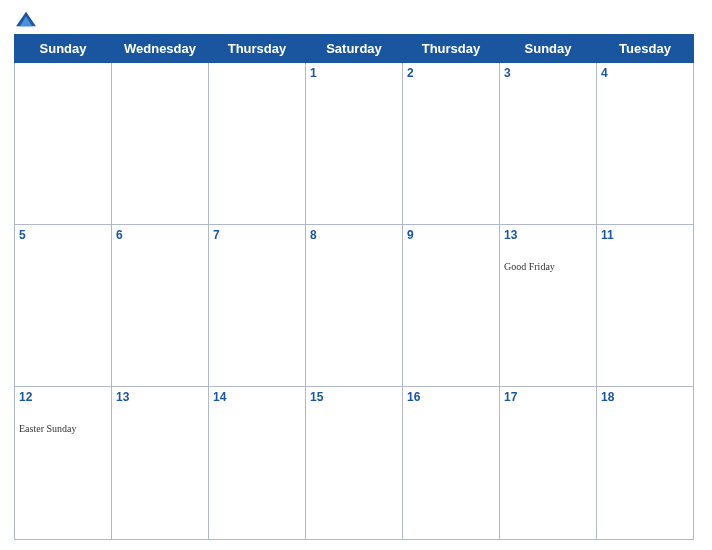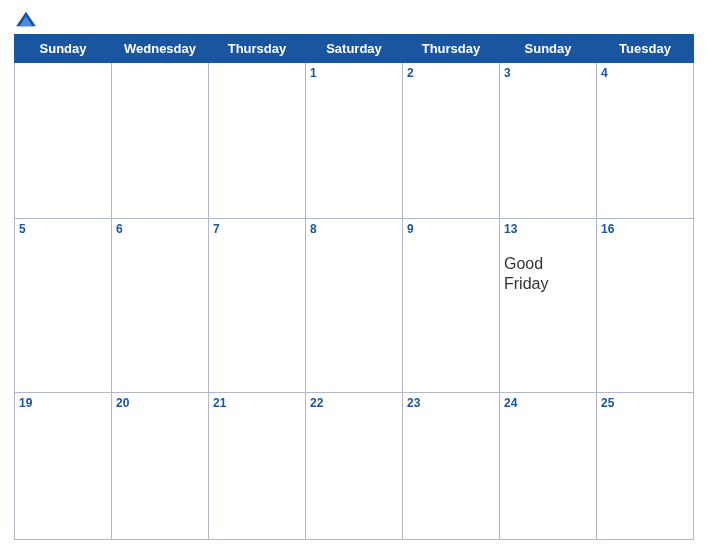--- a/index.html
+++ b/index.html
@@ -89,25 +89,26 @@
       width: calc(100% / 7);
       height: 72px;
     }
     .day-number {
       font-size: 12px;
       color: #1a56a0;
       font-weight: bold;
       display: block;
     }
     .day-event {
-      font-size: 16px;
+      font-size: 10px;
       color: #333;
       margin-top: 18px;
       display: block;
       line-height: 1.3;
+      font-family: Liberation Serif, serif;
     }
     .empty-cell {
       background: #fff;
     }
     tr:last-child td {
       height: 68px;
     }
   </style>
 </head>
 <body>
@@ -179,41 +180,42 @@
             <span class="day-number">8</span>
           </td>
           <td>
             <span class="day-number">9</span>
           </td>
           <td>
             <span class="day-number">13</span>
             <span class="day-event">Good Friday</span>
           </td>
           <td>
+            <span class="day-number">11</span>
+          </td>
+        </tr>
+        <tr>
+          <td>
+            <span class="day-number">12</span>
+            <span class="day-event">Easter Sunday</span>
+          </td>
+          <td>
+            <span class="day-number">13</span>
+          </td>
+          <td>
+            <span class="day-number">14</span>
+          </td>
+          <td>
+            <span class="day-number">15</span>
+          </td>
+          <td>
             <span class="day-number">16</span>
           </td>
-        </tr>
-        <tr>
-          <td>
-            <span class="day-number">19</span>
-          </td>
-          <td>
-            <span class="day-number">20</span>
-          </td>
-          <td>
-            <span class="day-number">21</span>
-          </td>
-          <td>
-            <span class="day-number">22</span>
-          </td>
-          <td>
-            <span class="day-number">23</span>
-          </td>
-          <td>
-            <span class="day-number">24</span>
-          </td>
-          <td>
-            <span class="day-number">25</span>
+          <td>
+            <span class="day-number">17</span>
+          </td>
+          <td>
+            <span class="day-number">18</span>
           </td>
         </tr>
       </tbody>
   </table>
 </div>
 
 </body></html>

